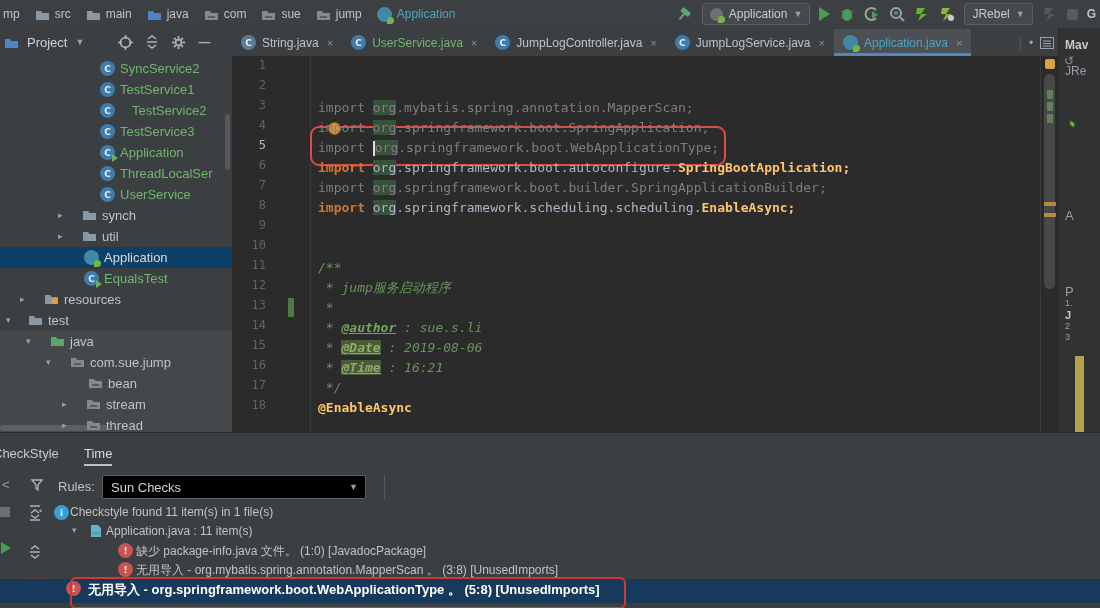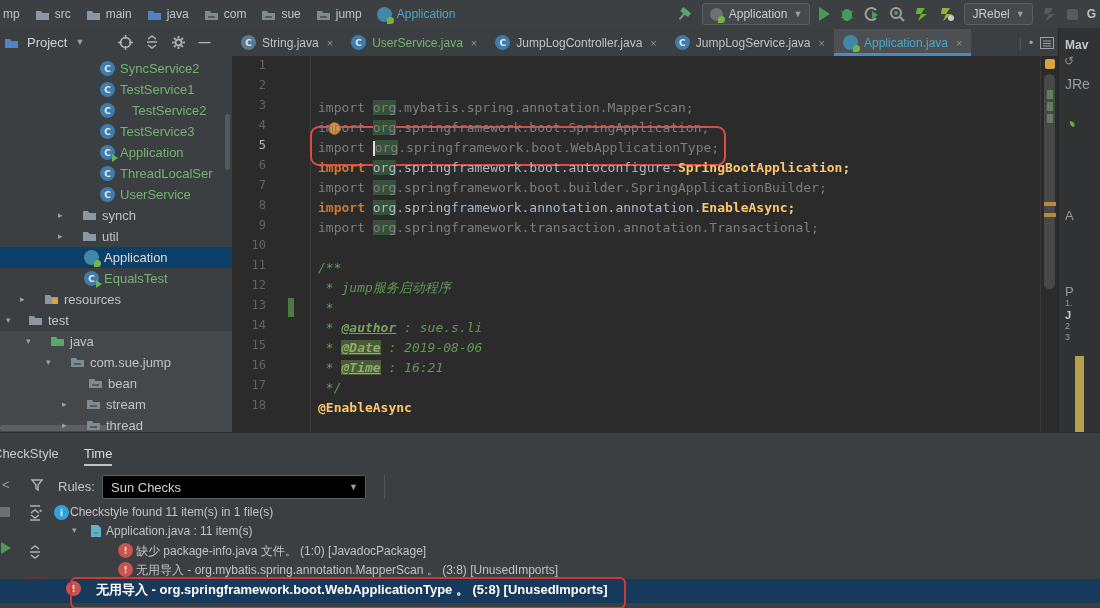--- a/index.html
+++ b/index.html
@@ -497,23 +497,22 @@
       <div class="code-line" style="top: 42px;"><span class="seg-gray">import </span><span class="seg-gray seg-hl">org</span><span class="seg-gray">.mybatis.spring.annotation.MapperScan;</span></div>
       <div class="lnum" style="top: 62px;">4</div>
       <div class="code-line" style="top: 62px;"><span class="seg-gray">import </span><span class="seg-gray seg-hl">org</span><span class="seg-gray">.springframework.boot.SpringApplication;</span></div>
       <div class="lnum cur" style="top: 82px;">5</div>
       <div class="code-line" style="top: 82px;"><span class="seg-gray">import </span><span class="caret"></span><span class="seg-gray seg-hl">org</span><span class="seg-gray">.springframework.boot.WebApplicationType;</span></div>
       <div class="lnum" style="top: 102px;">6</div>
       <div class="code-line" style="top: 102px;"><span class="seg-kw">import </span><span class="seg-plain seg-hl">org</span><span class="seg-plain">.springframework.boot.autoconfigure.</span><span class="seg-yellow">SpringBootApplication;</span></div>
       <div class="lnum" style="top: 122px;">7</div>
       <div class="code-line" style="top: 122px;"><span class="seg-gray">import </span><span class="seg-gray seg-hl">org</span><span class="seg-gray">.springframework.boot.builder.SpringApplicationBuilder;</span></div>
       <div class="lnum" style="top: 142px;">8</div>
-      <div class="code-line" style="top: 142px;"><span class="seg-kw">import </span><span class="seg-plain seg-hl">org</span><span class="seg-plain">.springframework.annotation.annotation.</span><span class="seg-yellow">EnableAsync;</span></div>
+      <div class="code-line" style="top: 142px;"><span class="seg-kw">import </span><span class="seg-plain seg-hl">org</span><span class="seg-plain">.springframework.scheduling.scheduling.</span><span class="seg-yellow">EnableAsync;</span></div>
       <div class="lnum" style="top: 162px;">9</div>
-      <div class="code-line" style="top: 162px;"><span class="seg-gray">import </span><span class="seg-gray seg-hl">org</span><span class="seg-gray">.springframework.transaction.annotation.Transactional;</span></div>
       <div class="lnum" style="top: 182px;">10</div>
       <div class="code-line" style="top: 182px;"></div>
       <div class="lnum" style="top: 202px;">11</div>
       <div class="code-line" style="top: 202px;"><span class="seg-comment">/**</span></div>
       <div class="lnum" style="top: 222px;">12</div>
       <div class="code-line" style="top: 222px;"><span class="seg-comment"> * jump服务启动程序</span></div>
       <div class="lnum" style="top: 242px;">13</div>
       <div id="gutter-change" style="top: 242px;"></div>
       <div class="code-line" style="top: 242px;"><span class="seg-comment"> *</span></div>
       <div class="lnum" style="top: 262px;">14</div>
@@ -540,21 +539,21 @@
 
   <div id="right-sidebar">
     <span id="rs-refresh">↺</span>
     <span id="rs-leaf">
       <svg width="14" height="16">
           <path d="M7 15 V7 Q2 6 3 1 Q9 2 7 7" fill="#64b42d"></path>
         </svg>
     </span>
     <div id="rs-ybar"></div>
   <span class="rs-frag" style="top: 10px; font-size: 12px; font-weight: bold; color: rgb(197, 200, 202);">Mav</span>
-      <span class="rs-frag" style="top: 48px; font-size: 14px;">JRe</span>
+      <span class="rs-frag" style="top: 36px; font-size: 12px;">JRe</span>
       <span class="rs-frag" style="top: 180px; font-size: 13px;">A</span>
       <span class="rs-frag" style="top: 256px; font-size: 13px;">P</span>
       <span class="rs-frag" style="top: 270px; font-size: 9px;">1.</span>
       <span class="rs-frag" style="top: 281px; font-size: 11px; font-weight: bold; color: rgb(197, 200, 202);">J</span>
       <span class="rs-frag" style="top: 293px; font-size: 9px;">2</span>
       <span class="rs-frag" style="top: 304px; font-size: 9px;">3</span>
     </div>
 
   <div id="bottom-panel">
     <div id="bp-title">CheckStyle</div>
@@ -632,19 +631,19 @@
         <div class="bp-row" style="top: 127px;">
           <span class="icw bp-ico" style="left: 66px;">
             <span class="circ" style="background:#c75450">!</span>
           </span>
           <span class="txt" style="left: 84px;">无用导入 - org.mybatis.spring.annotation.MapperScan 。 (3:8) [UnusedImports]</span>
         </div>
         <div class="bp-row sel" style="top: 146px; height: 24px;">
           <span class="icw bp-ico" style="left: 66px;">
             <span class="circ" style="background:#c75450">!</span>
           </span>
-          <span class="txt" style="left: 96px;">无用导入 - org.springframework.boot.WebApplicationType 。 (5:8) [UnusedImports]</span>
+          <span class="txt" style="left: 88px;">无用导入 - org.springframework.boot.WebApplicationType 。 (5:8) [UnusedImports]</span>
         </div>
       </div>
     <div id="result-annotation"></div>
   </div>
 
 </div>
 
 </body></html>

